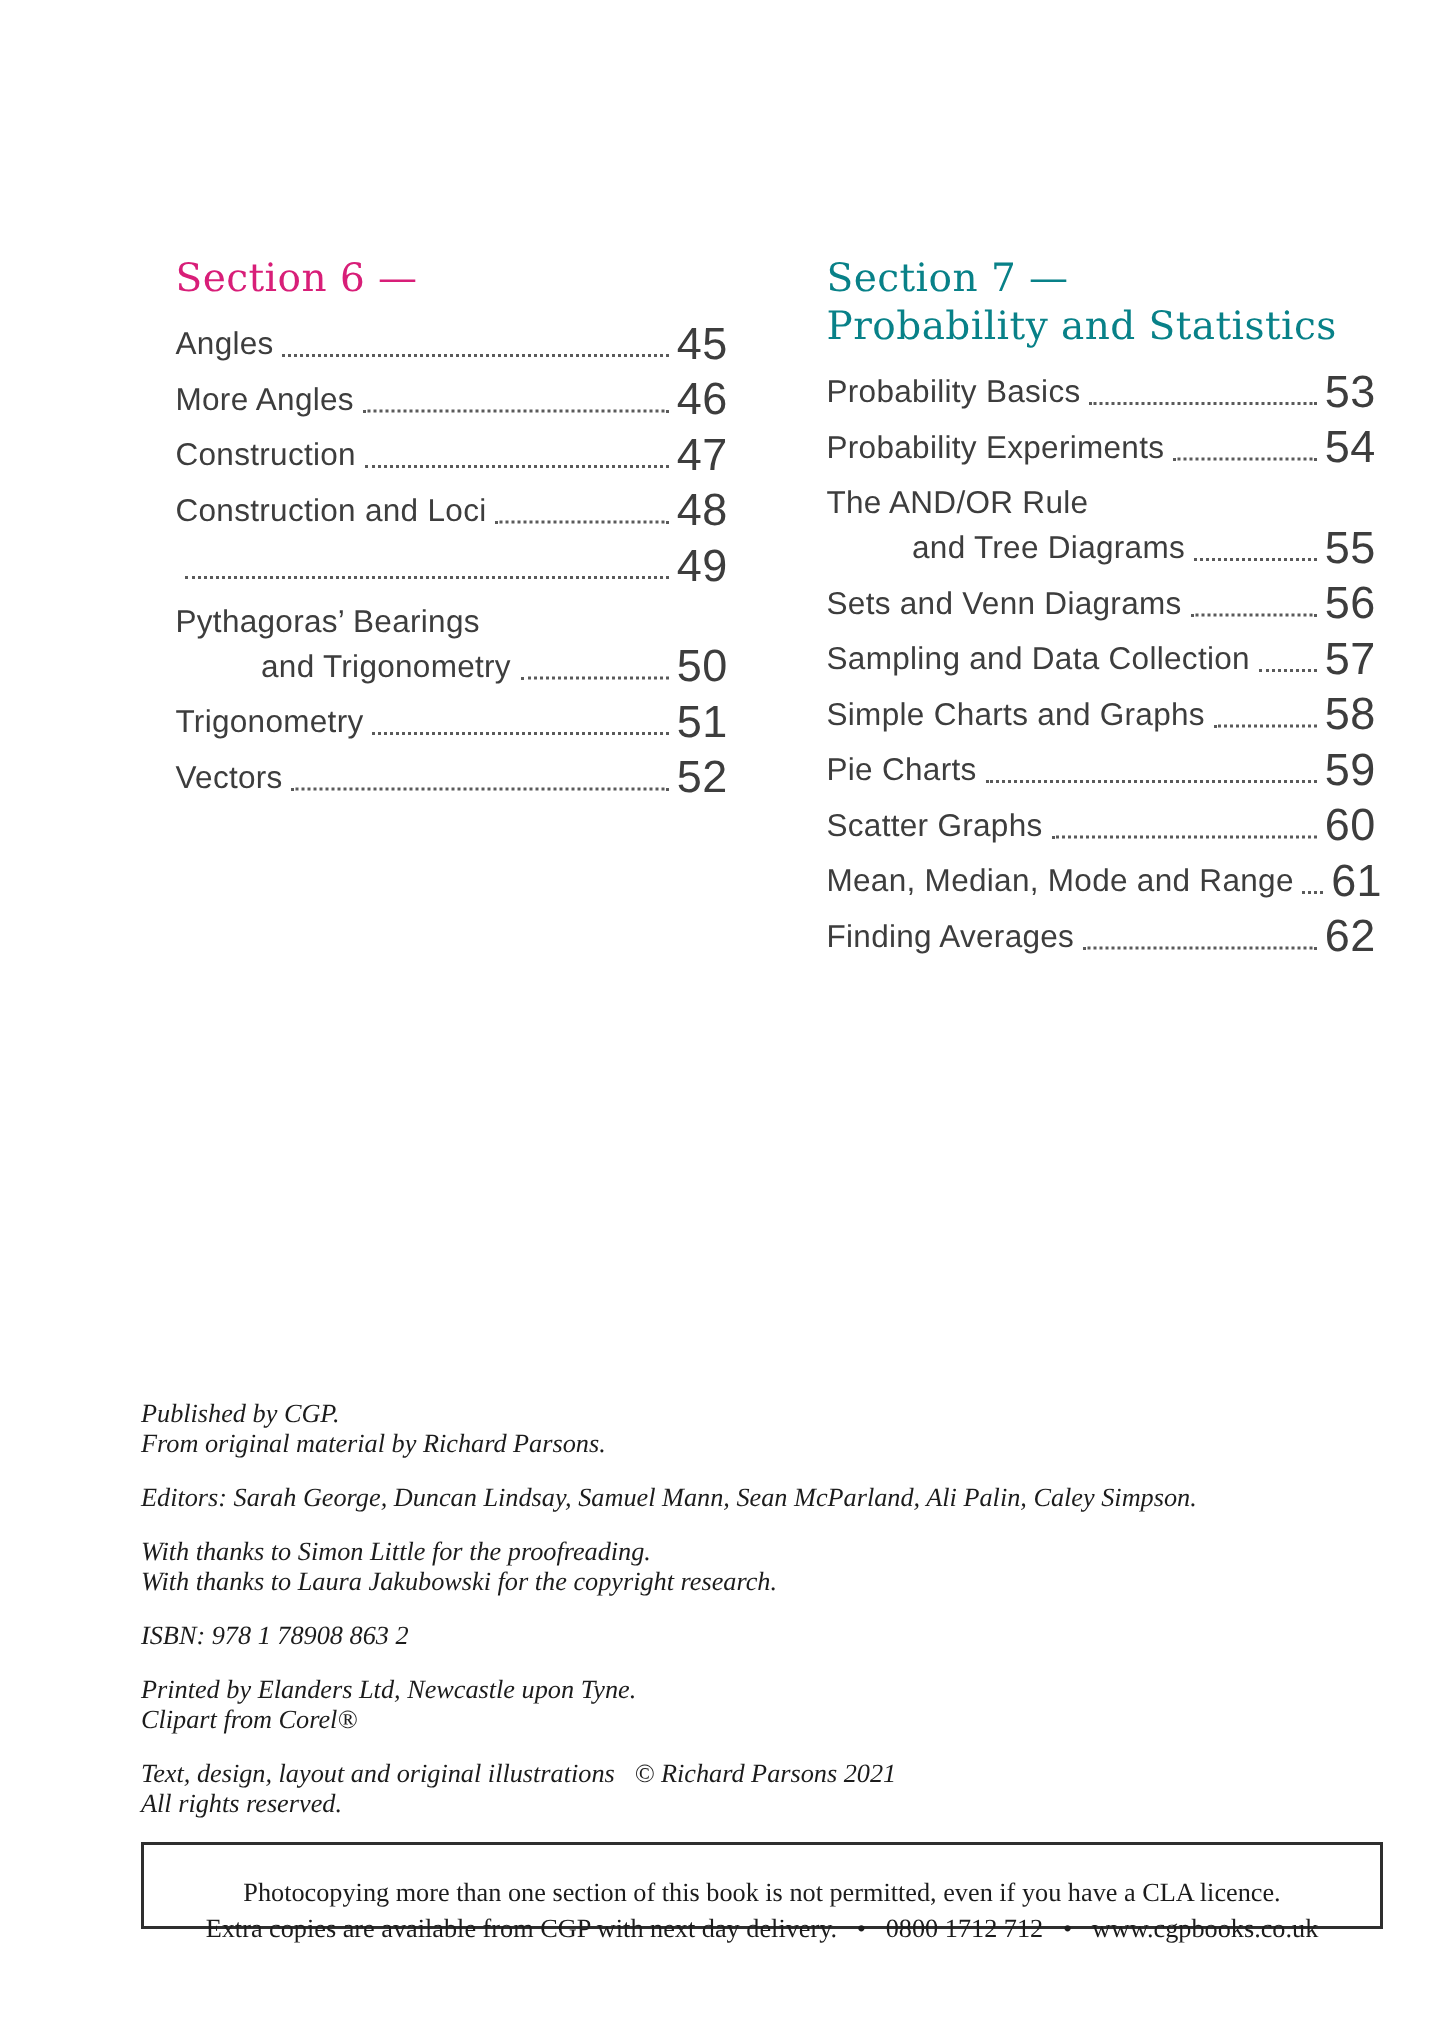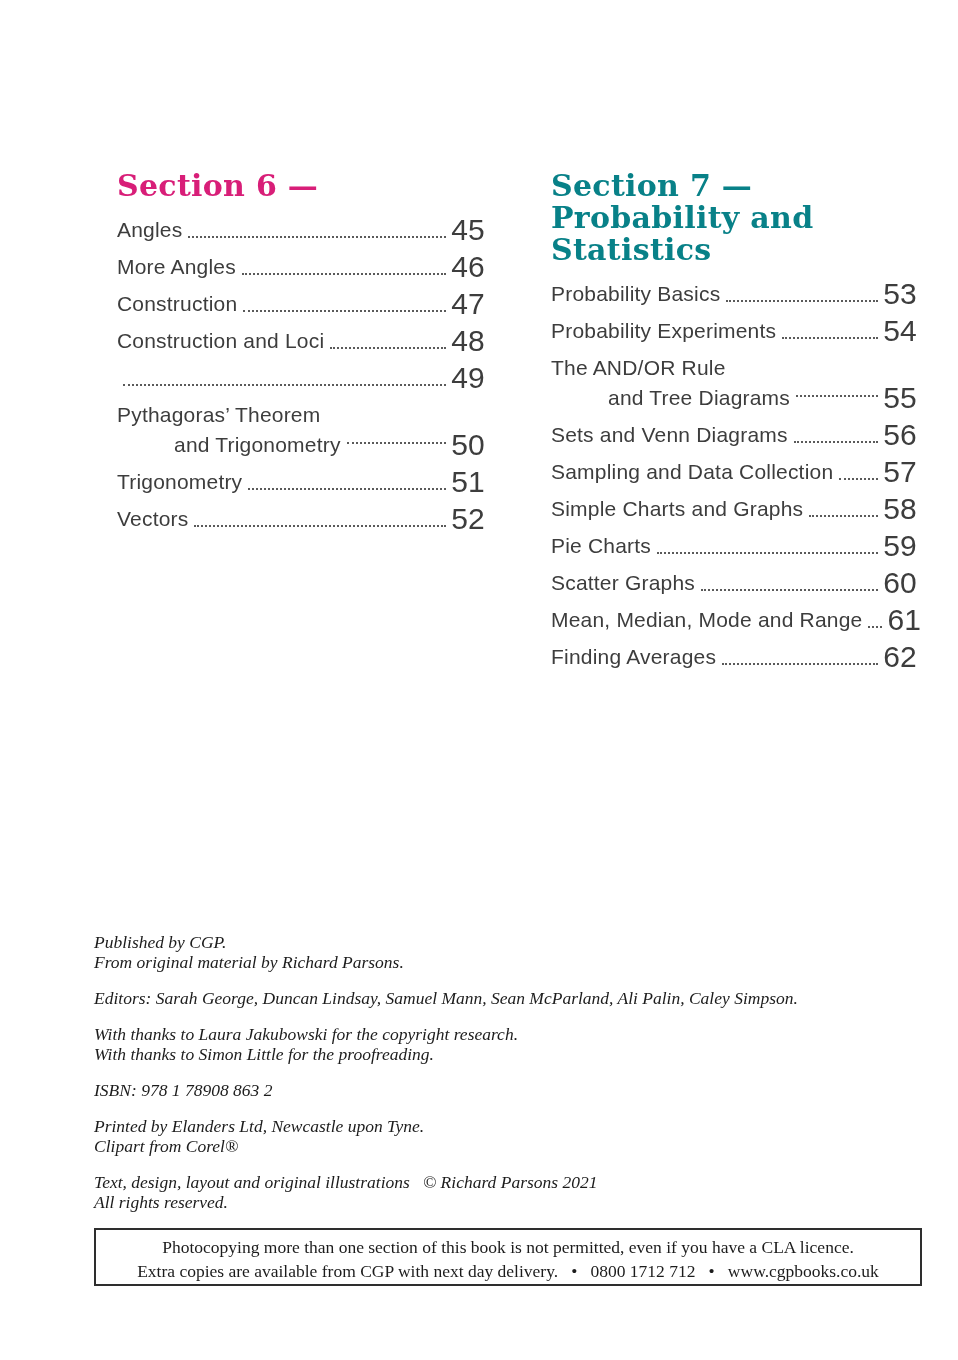--- a/index.html
+++ b/index.html
@@ -11,37 +11,37 @@
     background: #ffffff;
     font-family: "Liberation Sans", sans-serif;
     overflow: hidden;
   }
   
   .toc-col { position: absolute; top: 170px; }
   .toc-col.left  { left: 117px; width: 368px; }
   .toc-col.right { left: 551px; width: 366px; }
   .sec-title {
     font-family: "DejaVu Serif", serif;
-    font-weight: 700;
-    font-size: 30px;
+    font-weight: 400;
+    font-size: 26px;
     line-height: 32px;
     letter-spacing: 0.3px;
     margin-bottom: 16px;
   }
   .toc-row {
     display: flex;
     align-items: flex-end;
     margin-bottom: 13px;
     color: #3d3d3d;
     font-size: 21px;
     line-height: 24px;
     letter-spacing: 0.2px;
   }
   .toc-row.nolead { margin-bottom: 6px; }
-  .toc-row.cont { padding-left: 57px; align-items: center; }
+  .toc-row.cont { padding-left: 57px; }
   .toc-label { white-space: nowrap; }
   .leader {
     flex: 1 1 auto;
     min-width: 14px;
     border-bottom: 2px dotted #5a5a5a;
     margin: 0 5px 4px 6px;
     height: 0;
   }
   .toc-page { white-space: nowrap; font-size: 30px; }
   
@@ -62,21 +62,21 @@
     left: 94px;
     top: 1228px;
     width: 828px;
     height: 58px;
     border: 2px solid #2e2e2e;
     font-family: "Liberation Serif", serif;
     color: #1c1c1c;
     font-size: 17.5px;
     line-height: 24px;
     text-align: center;
-    padding-top: 5px;
+    padding-top: 19px;
   }
 </style>
 </head>
 <body>
 
 <div class="page">
 
   <div class="toc-col left">
     <h2 class="sec-title" style="color: rgb(216, 30, 120);">
       <span>Section 6 —</span><br>
@@ -100,21 +100,21 @@
         <div class="toc-row">
           <span class="toc-label">Construction and Loci</span>
           <span class="leader"></span>
           <span class="toc-page">48</span>
         </div>
         <div class="toc-row">
           <span class="leader"></span>
           <span class="toc-page">49</span>
         </div>
         <div class="toc-row nolead">
-          <span class="toc-label">Pythagoras’ Theorem</span>
+          <span class="toc-label">Pythagoras’ Bearings</span>
         </div>
         <div class="toc-row cont">
           <span class="toc-label">and Trigonometry</span>
           <span class="leader"></span>
           <span class="toc-page">50</span>
         </div>
         <div class="toc-row">
           <span class="toc-label">Trigonometry</span>
           <span class="leader"></span>
           <span class="toc-page">51</span>
@@ -191,22 +191,22 @@
 
   <div class="colophon" id="colophon">
       <div class="para">
         <div>Published by CGP.</div>
         <div>From original material by Richard Parsons.</div>
       </div>
       <div class="para">
         <div>Editors: Sarah George, Duncan Lindsay, Samuel Mann, Sean McParland, Ali Palin, Caley Simpson.</div>
       </div>
       <div class="para">
+        <div>With thanks to Simon Little for the proofreading.</div>
         <div>With thanks to Laura Jakubowski for the copyright research.</div>
-        <div>With thanks to Simon Little for the proofreading.</div>
       </div>
       <div class="para">
         <div>ISBN: 978 1 78908 863 2</div>
       </div>
       <div class="para">
         <div>Printed by Elanders Ltd, Newcastle upon Tyne.</div>
         <div>Clipart from Corel®</div>
       </div>
       <div class="para">
         <div>Text, design, layout and original illustrations  © Richard Parsons 2021</div>

